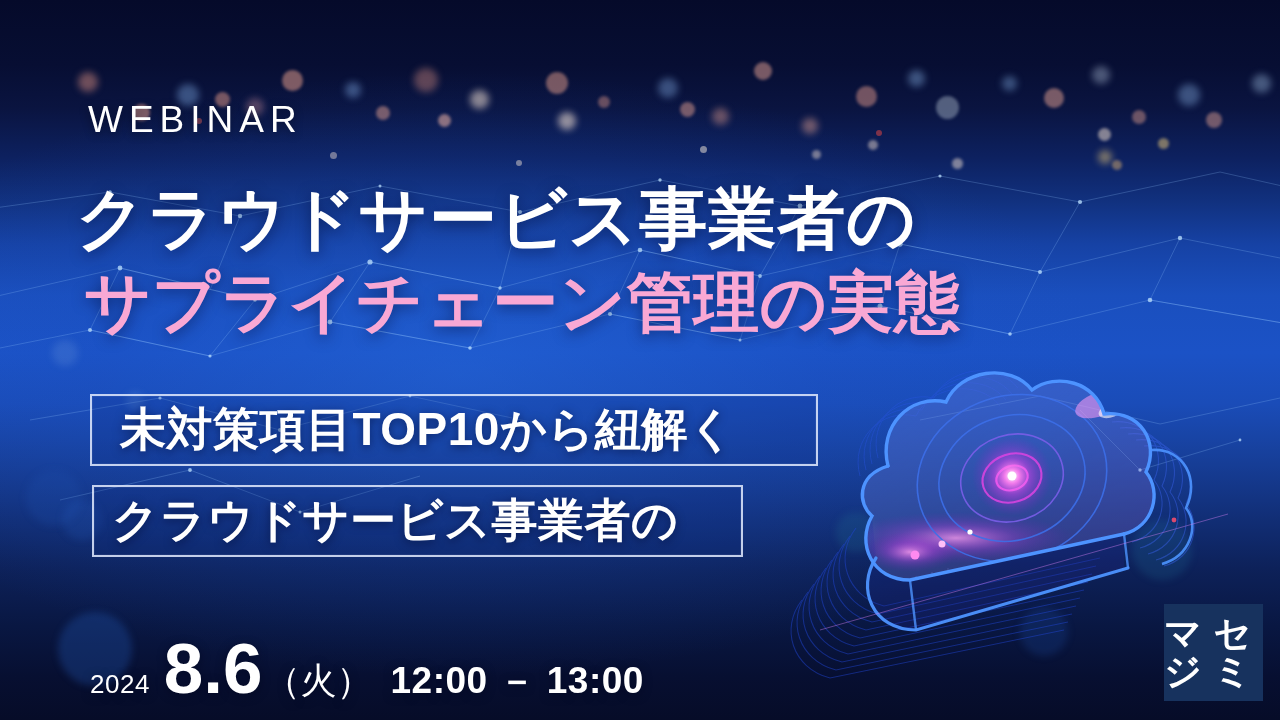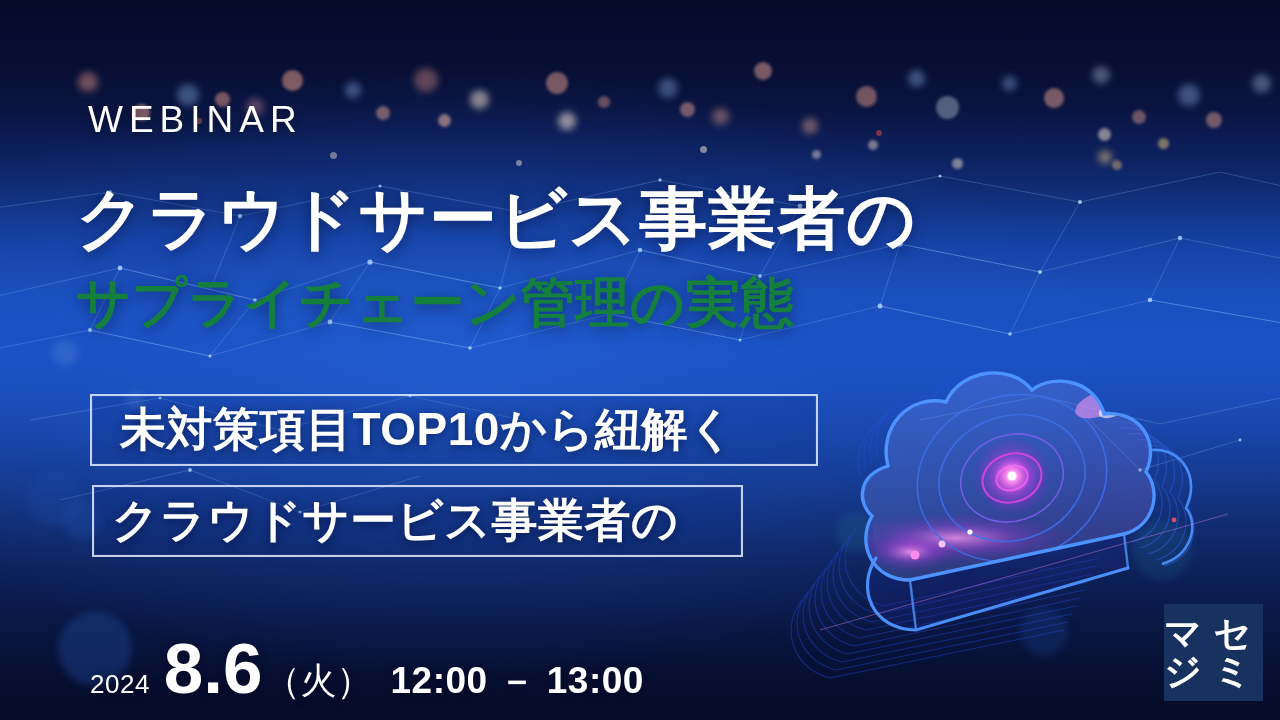--- a/index.html
+++ b/index.html
@@ -94,28 +94,29 @@
   .title-l1 {
     font-size: 68px;
     line-height: 80px;
     font-weight: 700;
     color: #ffffff;
     letter-spacing: 1px;
     text-shadow: 0 3px 14px rgba(0,10,50,0.5);
     white-space: nowrap;
   }
   .title-l2 {
-    font-size: 54px;
+    font-size: 66px;
     line-height: 92px;
     font-weight: 700;
-    color: #15803d;
+    color: #f9a8d4;
     letter-spacing: 0.5px;
     margin-top: -2px;
     text-shadow: 0 3px 14px rgba(0,10,50,0.5);
     white-space: nowrap;
+    margin-left: 8px;
   }
 
   .sub-box {
     position: absolute;
     border: 2px solid rgba(228,236,255,0.85);
     background: rgba(12,40,120,0.18);
     display: flex;
     align-items: center;
     box-shadow: 0 0 0 1px rgba(255,255,255,0.06) inset;
   }

